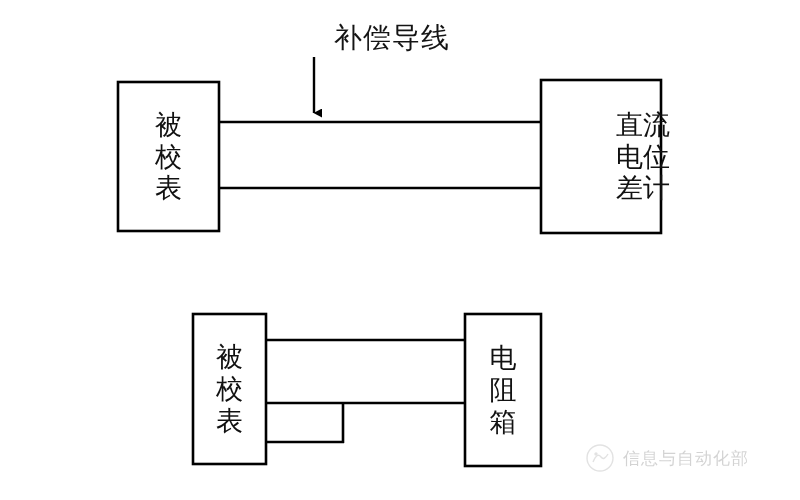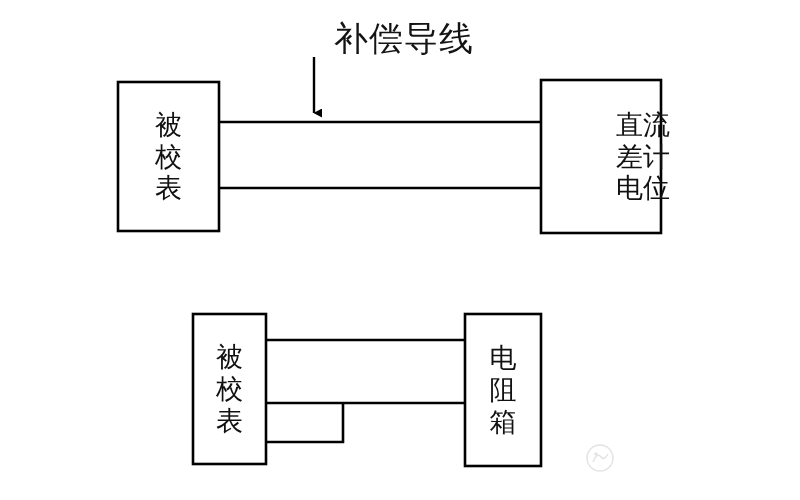--- a/index.html
+++ b/index.html
@@ -42,21 +42,21 @@
     text-align: center;
     color: #111111;
   }
   .box-label span {
     display: block;
   }
   #title-text {
     position: absolute;
     left: 334px;
     top: 16px;
-    font-size: 34px;
+    font-size: 28px;
     line-height: 44px;
     letter-spacing: 1px;
     color: #141414;
     white-space: pre;
   }
   #watermark {
     position: absolute;
     left: 585px;
     top: 443px;
     display: flex;
@@ -120,22 +120,22 @@
   <div id="title-text">补偿导线</div>
 
   <div class="box-label" style="left:118px; top:82px; width:101px; height:149px;">
     <span>被</span>
     <span>校</span>
     <span>表</span>
   </div>
 
   <div class="box-label" style="left:541px; top:80px; width:120px; height:153px;padding-left:42px;">
     <span>直流</span>
+    <span>电位</span>
     <span>差计</span>
-    <span>电位</span>
   </div>
 
   <div class="box-label" style="left:193px; top:314px; width:73px; height:150px;">
     <span>被</span>
     <span>校</span>
     <span>表</span>
   </div>
 
   <div class="box-label" style="left:465px; top:314px; width:76px; height:152px;">
     <span>电</span>
@@ -144,15 +144,16 @@
   </div>
 
   <div id="watermark">
     <div id="watermark-logo">
       <svg viewBox="0 0 30 30" width="30" height="30" xmlns="http://www.w3.org/2000/svg">
         <circle cx="15" cy="15" r="13" fill="none" stroke="#b5b5b5" stroke-width="1.4"></circle>
         <path d="M8 19 Q12 9 16 14 Q19 18 23 11" fill="none" stroke="#b5b5b5" stroke-width="1.4"></path>
         <circle cx="11" cy="11" r="1.7" fill="#b5b5b5"></circle>
       </svg>
     </div>
+    <div id="watermark-text">信息与自动化部</div>
   </div>
 
 </div>
 
 </body></html>

